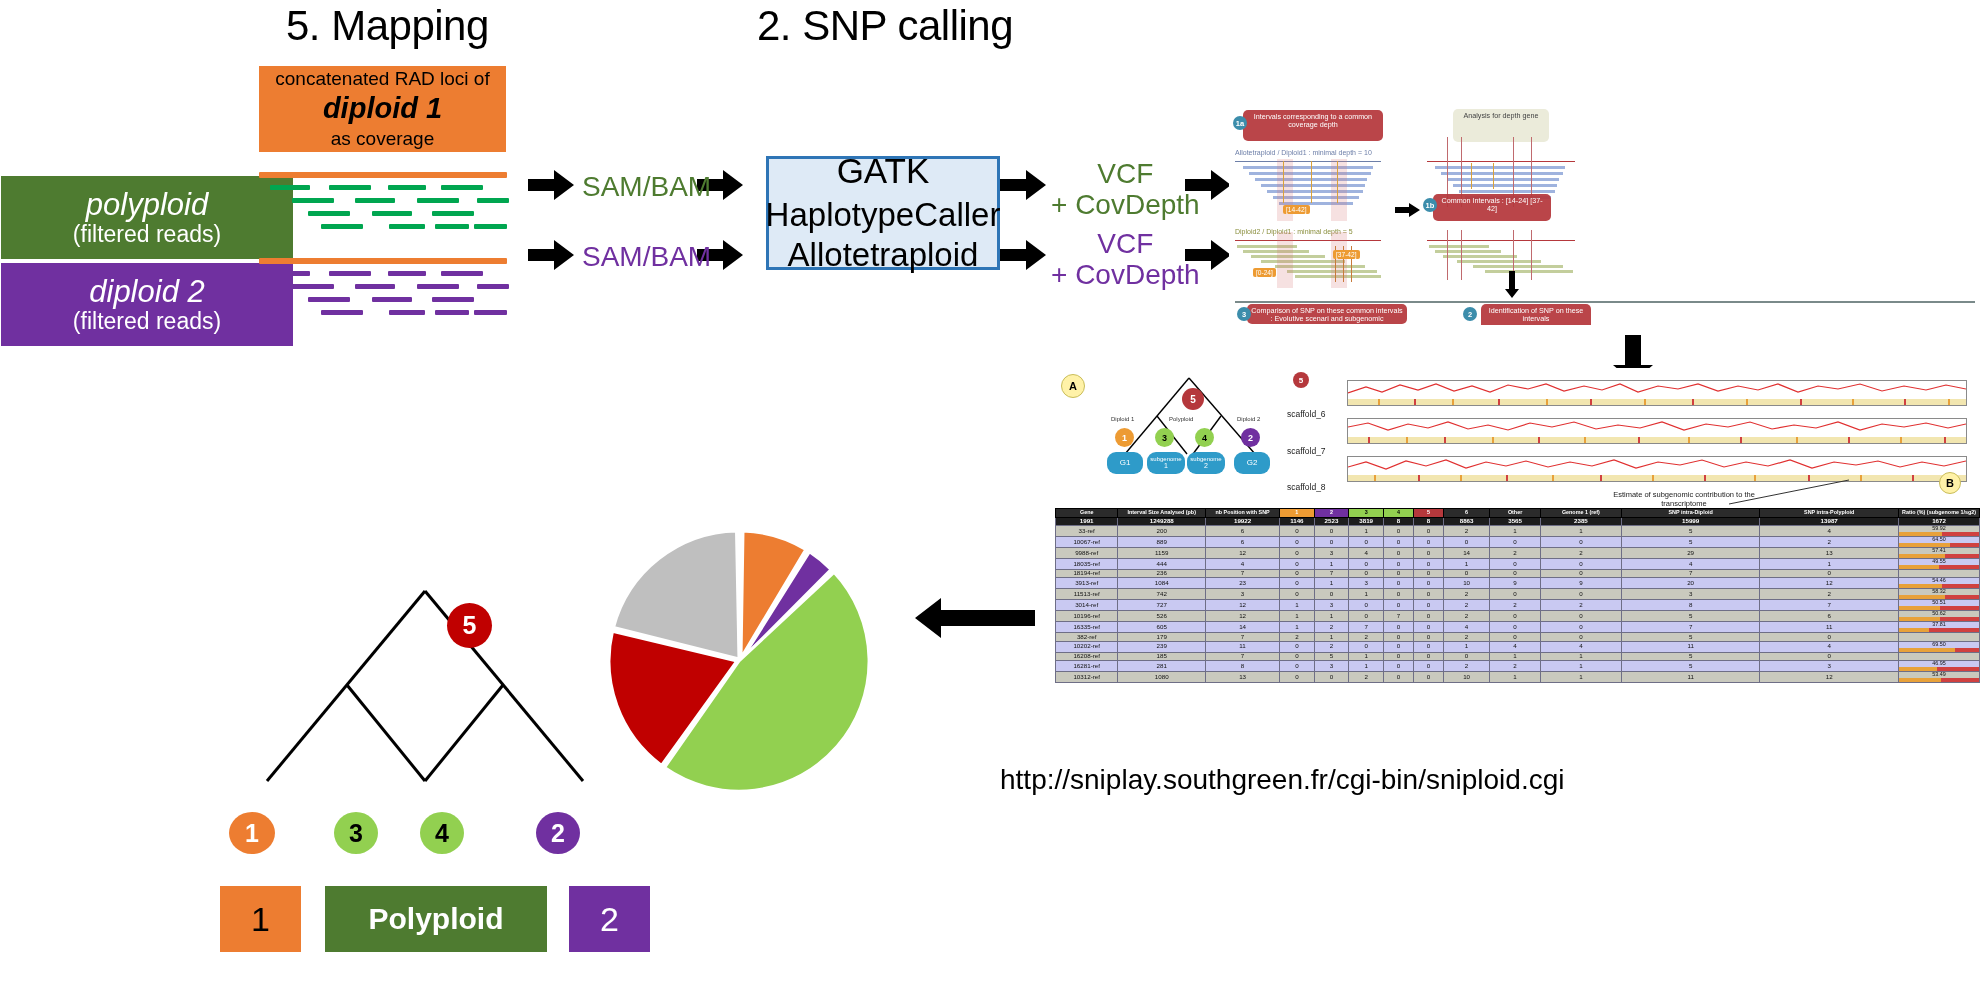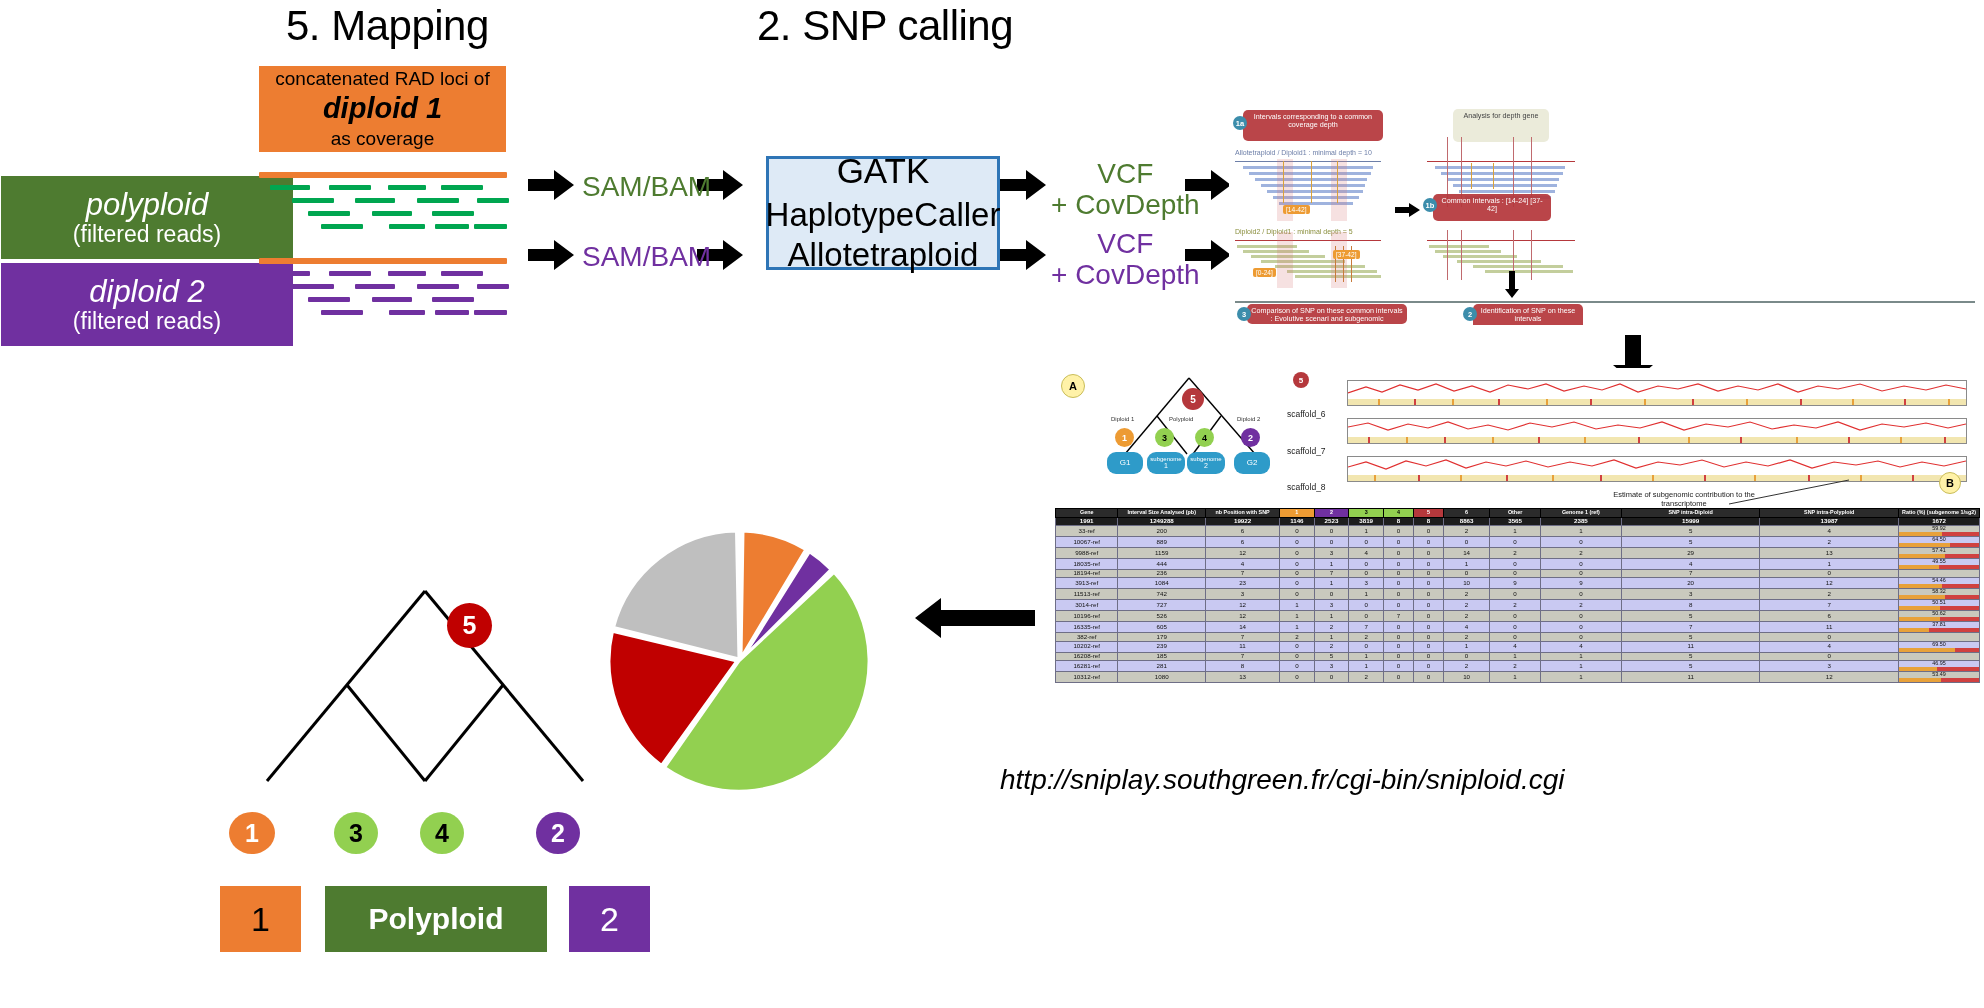--- a/index.html
+++ b/index.html
@@ -164,21 +164,21 @@
   .leaf-box.purple { background:#7030A0; color:#fff; }
   .leaf-box.green  { background:#4E7B30; color:#fff; font-weight:700; font-size:30px; }
   .num-circle {
     position:absolute; border-radius:50%;
     display:flex; align-items:center; justify-content:center;
     font-weight:700; font-size:25px;
   }
 
   
   .url-text {
-    position:absolute; font-size:28px; color:#000; white-space:nowrap;font-style:italic;
+    position:absolute; font-size:28px; color:#000; white-space:nowrap;
   }
   svg { display:block; overflow:visible; }
 </style>
 </head>
 <body>
 
 <div class="stage">
 
   <div class="step-title" style="left:286px; top:2px;">5. Mapping</div>
   <div class="step-title" style="left:757px; top:2px;">2. SNP calling</div>
@@ -387,21 +387,21 @@
     <div class="arrow" style="left:276px; top:176px;">
       <svg width="14" height="28" viewBox="0 0 14 28">
           <path d="M4,0 L10,0 L10,18 L14,18 L7,27 L0,18 L4,18 Z" fill="#000"></path>
         </svg>
     </div>
 
     <div class="badge" style="left:8px; top:212px;">3</div>
     <div class="callout" style="left:18px; top:209px; width:160px; height:20px; overflow:hidden;">Comparison of SNP on these common intervals : Evolutive scenari and subgenomic contribution to the transcriptome</div>
 
     <div class="badge" style="left:234px; top:212px;">2</div>
-    <div class="callout" style="left:244px; top:209px; width:110px; height:28px; overflow:hidden;">Identification of SNP on these intervals</div>
+    <div class="callout" style="left:252px; top:209px; width:110px; height:28px; overflow:hidden;">Identification of SNP on these intervals</div>
   </div>
 
   <div class="arrow" style="left:1612px; top:335px;">
     <svg width="42" height="48" viewBox="0 0 42 48">
         <path d="M13,0 L29,0 L29,30 L41,30 L21,47 L1,30 L13,30 Z" fill="#000"></path>
       </svg>
   </div>
 
   <div class="panel" style="left:1029px; top:368px; width:955px; height:380px;">
 

